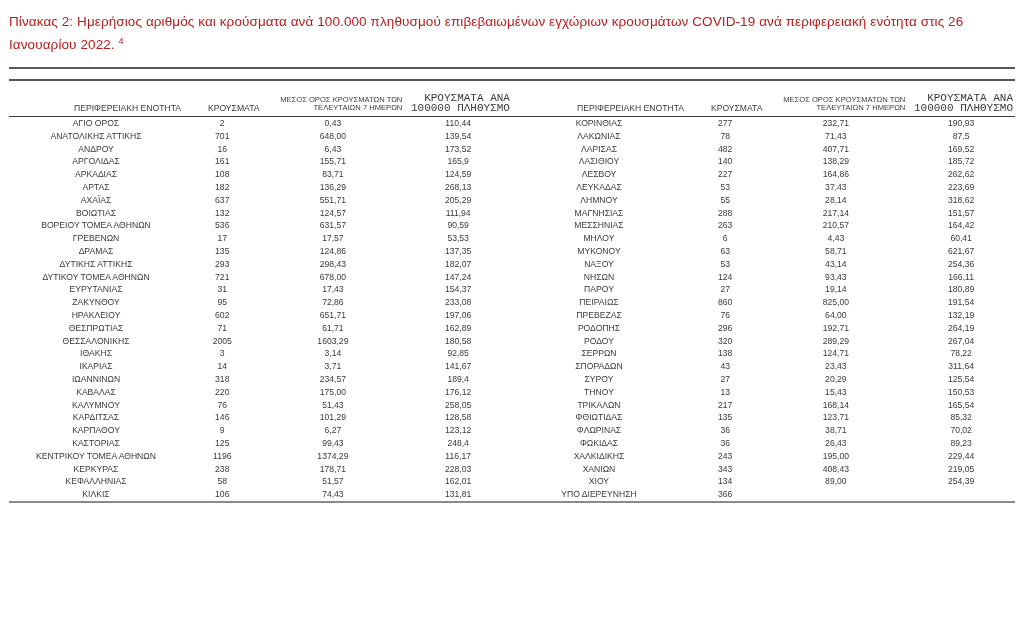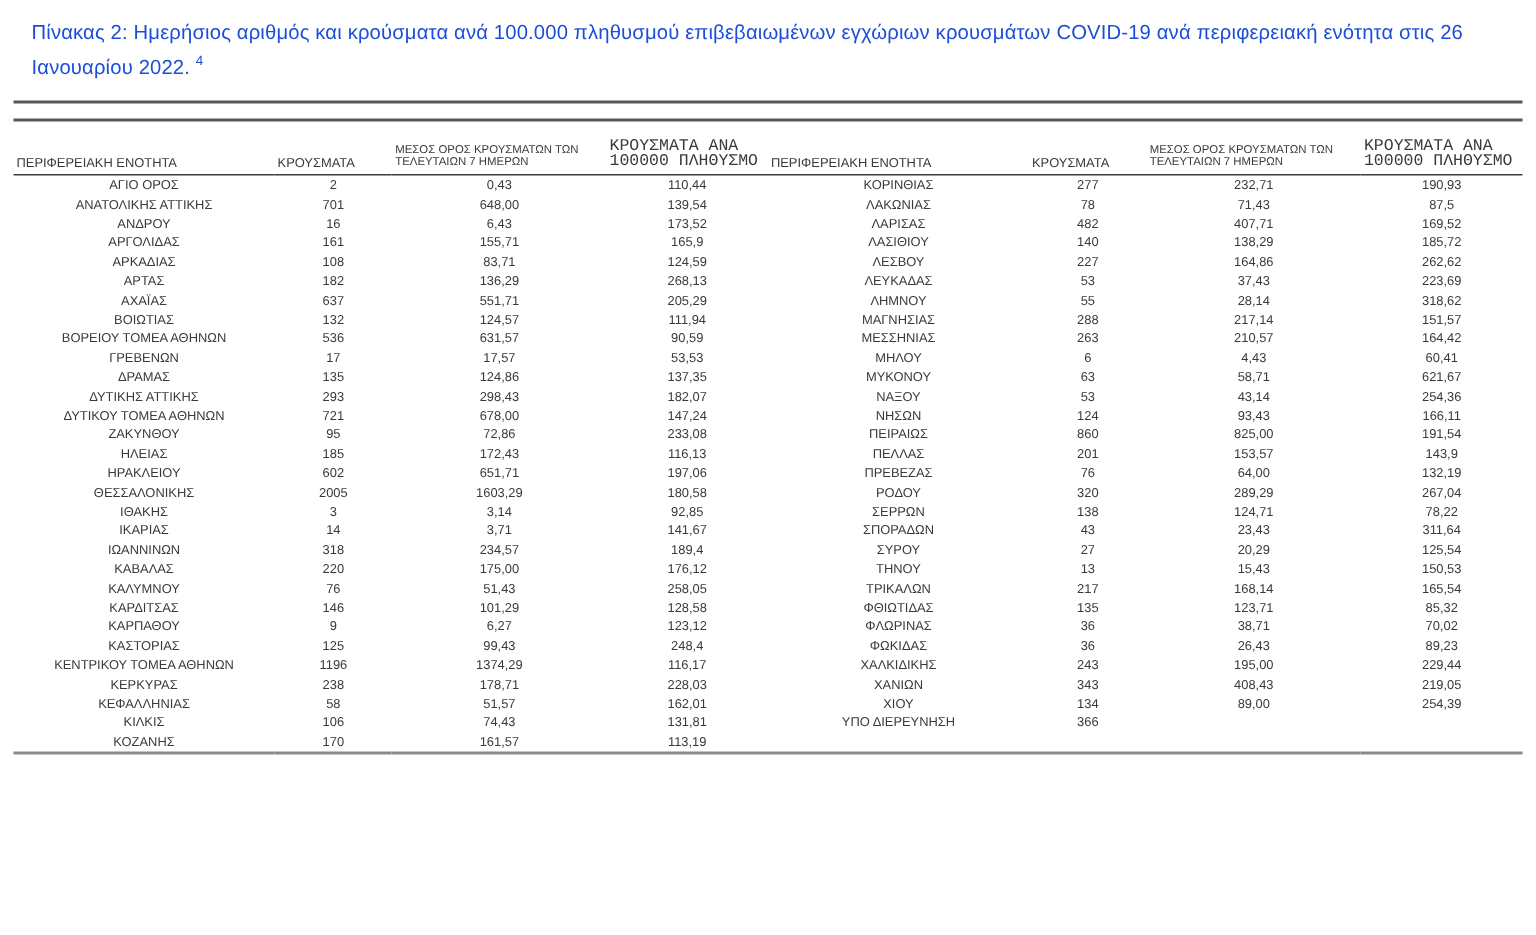--- a/index.html
+++ b/index.html
@@ -14,23 +14,23 @@
     width: 1024px;
     height: 623px;
     background: #ffffff;
     box-sizing: border-box;
     padding: 8px 9px 0 9px;
     overflow: hidden;
   }
   .doc-title {
     font-size: 13.5px;
     line-height: 23px;
-    color: #1d4ed8;
+    color: #b91c1c;
     letter-spacing: 0.1px;
-    margin: 2px 0 0 12px;
+    margin: 2px 0 0 0;
     width: 1002px;
   }
   .doc-title sup {
     font-size: 9px;
     vertical-align: super;
     line-height: 0;
   }
   .rule {
     border: none;
     height: 2px;
@@ -43,21 +43,21 @@
     width: 1006px;
     border-collapse: collapse;
     table-layout: fixed;
     margin-top: 12px;
   }
   table.covid-table thead th {
     font-weight: normal;
     font-size: 8.6px;
     line-height: 9.5px;
     vertical-align: bottom;
-    text-align: left;
+    text-align: right;
     padding: 0 2px 3px 2px;
     border-bottom: 1.5px solid #3d3d3d;
     color: #3a3a3a;
   }
   table.covid-table thead th.small-head {
     font-size: 7.6px;
     line-height: 8.6px;
   }
   table.covid-table thead th.big-head {
     font-size: 11px;
@@ -236,50 +236,60 @@
           <td>ΔΥΤΙΚΟΥ ΤΟΜΕΑ ΑΘΗΝΩΝ</td>
           <td>721</td>
           <td>678,00</td>
           <td>147,24</td>
           <td>ΝΗΣΩΝ</td>
           <td>124</td>
           <td>93,43</td>
           <td>166,11</td>
         </tr>
         <tr>
+          <td>ΕΥΡΥΤΑΝΙΑΣ</td>
+          <td>31</td>
+          <td>17,43</td>
+          <td>154,37</td>
+          <td>ΠΑΡΟΥ</td>
+          <td>27</td>
+          <td>19,14</td>
+          <td>180,89</td>
+        </tr>
+        <tr>
           <td>ΖΑΚΥΝΘΟΥ</td>
           <td>95</td>
           <td>72,86</td>
           <td>233,08</td>
           <td>ΠΕΙΡΑΙΩΣ</td>
           <td>860</td>
           <td>825,00</td>
           <td>191,54</td>
         </tr>
         <tr>
-          <td>ΗΛΕΙΑΣ</td>
-          <td>185</td>
-          <td>172,43</td>
-          <td>116,13</td>
-          <td>ΠΕΛΛΑΣ</td>
-          <td>201</td>
-          <td>153,57</td>
-          <td>143,9</td>
-        </tr>
-        <tr>
           <td>ΗΡΑΚΛΕΙΟΥ</td>
           <td>602</td>
           <td>651,71</td>
           <td>197,06</td>
           <td>ΠΡΕΒΕΖΑΣ</td>
           <td>76</td>
           <td>64,00</td>
           <td>132,19</td>
         </tr>
         <tr>
+          <td>ΘΕΣΠΡΩΤΙΑΣ</td>
+          <td>71</td>
+          <td>61,71</td>
+          <td>162,89</td>
+          <td>ΡΟΔΟΠΗΣ</td>
+          <td>296</td>
+          <td>192,71</td>
+          <td>264,19</td>
+        </tr>
+        <tr>
           <td>ΘΕΣΣΑΛΟΝΙΚΗΣ</td>
           <td>2005</td>
           <td>1603,29</td>
           <td>180,58</td>
           <td>ΡΟΔΟΥ</td>
           <td>320</td>
           <td>289,29</td>
           <td>267,04</td>
         </tr>
         <tr>
@@ -395,26 +405,16 @@
         <tr>
           <td>ΚΙΛΚΙΣ</td>
           <td>106</td>
           <td>74,43</td>
           <td>131,81</td>
           <td>ΥΠΟ ΔΙΕΡΕΥΝΗΣΗ</td>
           <td>366</td>
           <td></td>
           <td></td>
         </tr>
-        <tr>
-          <td>ΚΟΖΑΝΗΣ</td>
-          <td>170</td>
-          <td>161,57</td>
-          <td>113,19</td>
-          <td></td>
-          <td></td>
-          <td></td>
-          <td></td>
-        </tr>
       </tbody>
   </table>
 
 </div>
 
 </body></html>

